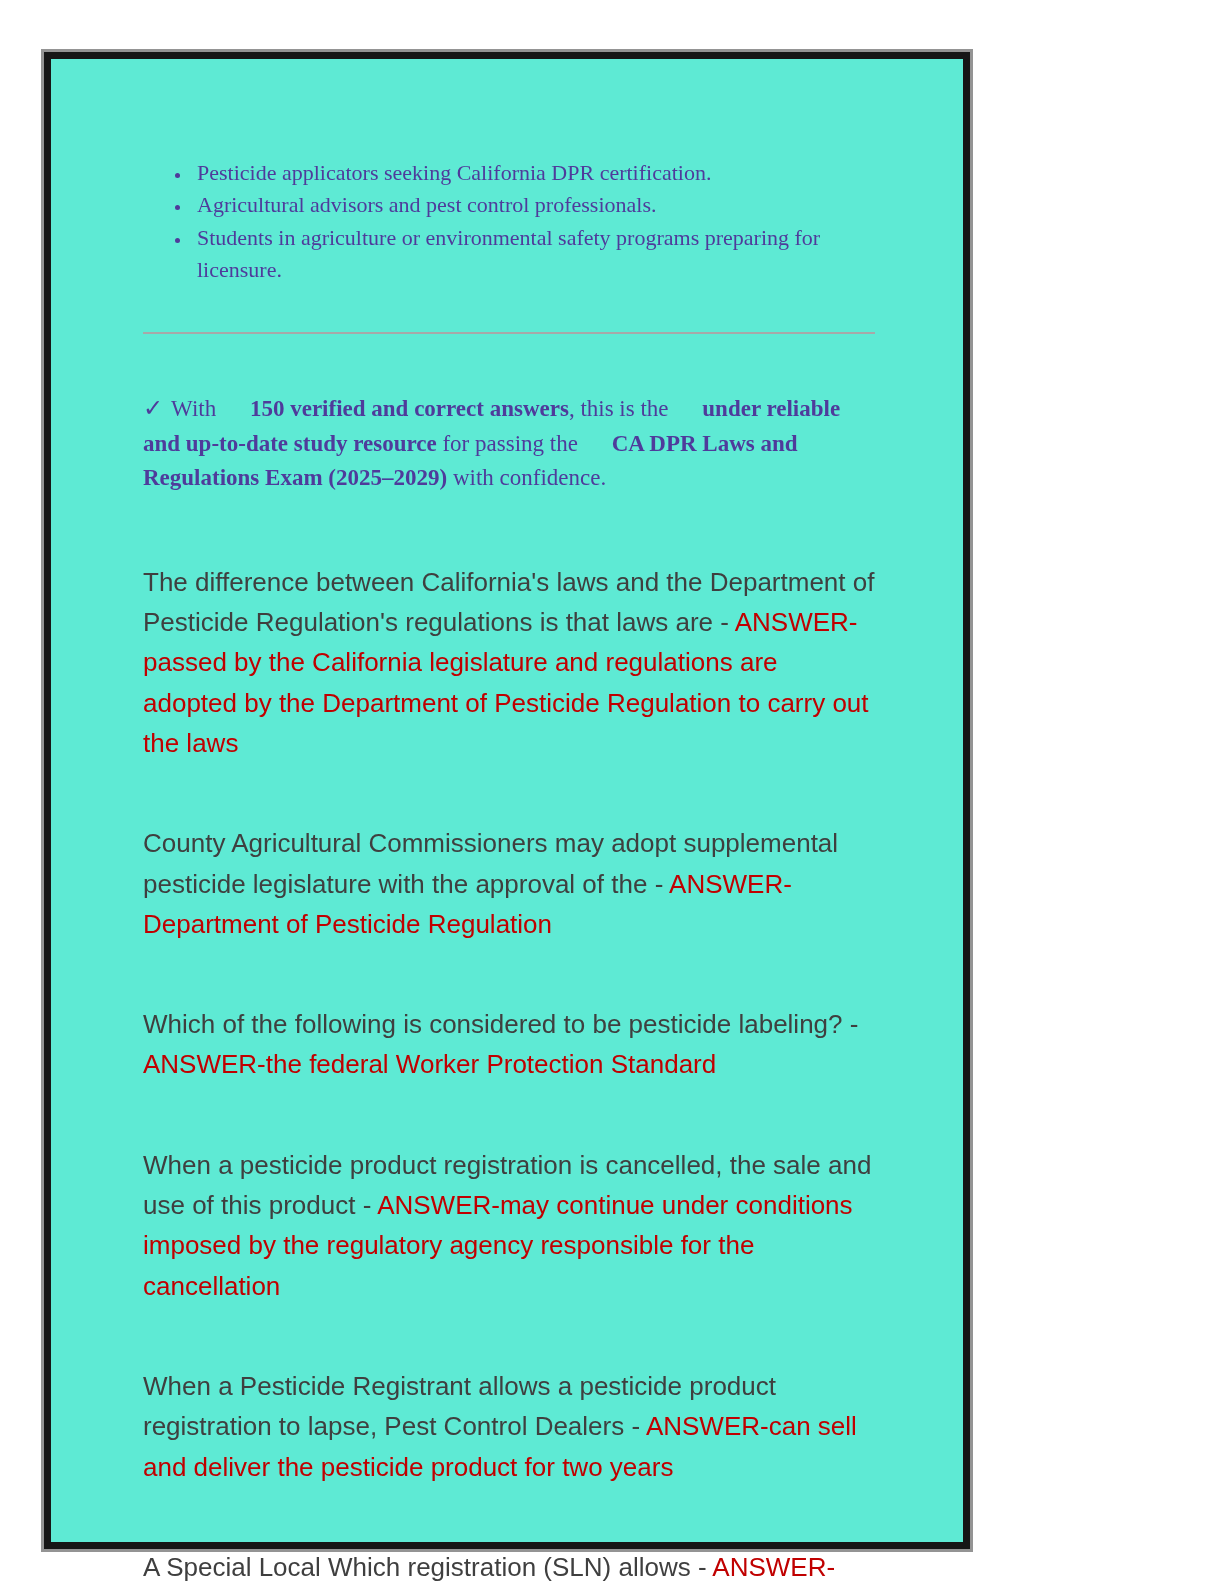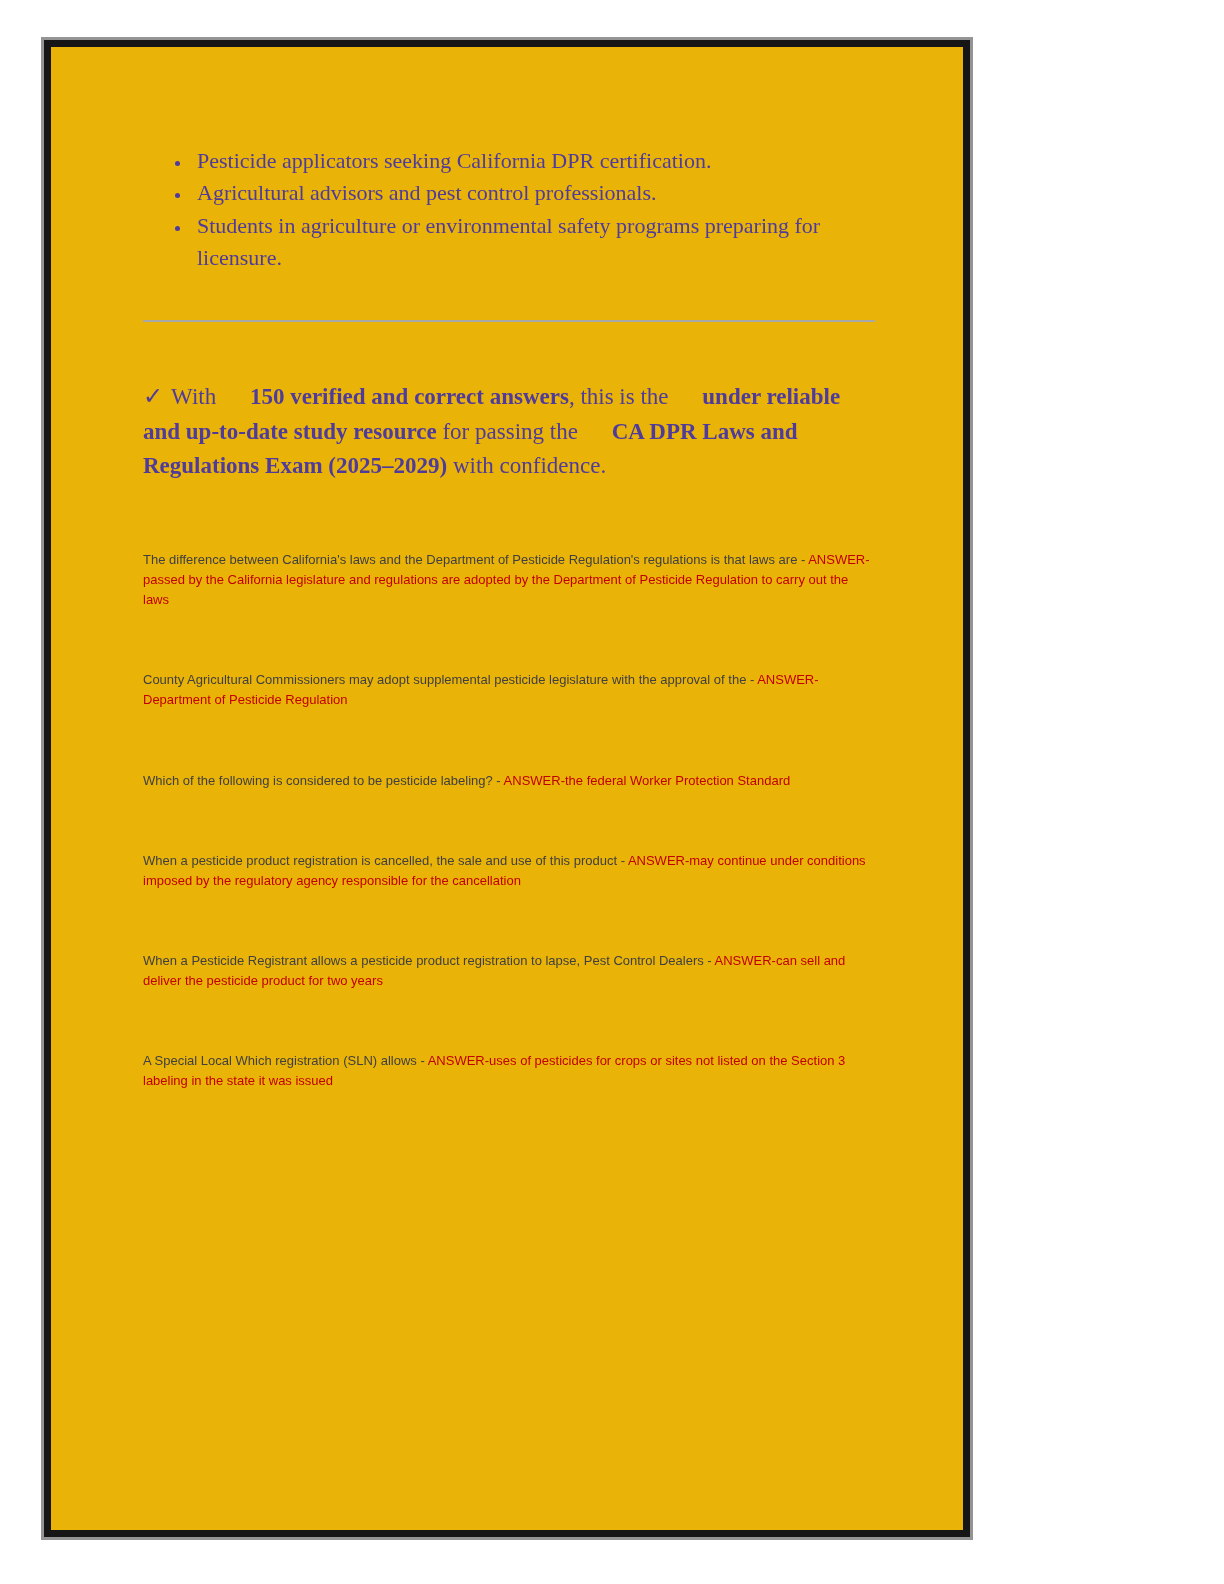--- a/index.html
+++ b/index.html
@@ -10,24 +10,24 @@
   }
   body {
     width: 1224px;
     height: 1584px;
     position: relative;
     font-family: "Liberation Sans", sans-serif;
   }
   .page-frame {
     position: absolute;
     left: 44px;
-    top: 40px;
+    top: 52px;
     width: 926px;
     height: 1497px;
-    background: #eab308;
+    background: #5eead4;
     border: 7px solid #161616;
     outline: 3px solid #949494;
   }
   .content {
     padding: 98px 88px 0 92px;
   }
 
   
   :root {
     --purple: #4f3b9b;
@@ -63,21 +63,21 @@
   .intro .bold { font-weight: bold; margin-left: 28px; }
   .check-glyph {
     font-family: "DejaVu Sans", sans-serif;
     margin-right: 8px;
     font-size: 24px;
   }
 
   
   .qa-item {
     font-family: "Liberation Sans", sans-serif;
-    font-size: 13px;
+    font-size: 26px;
     line-height: 1.55;
     color: var(--gray-text);
     margin: 0 0 60px 0;
   }
   .qa-item .answer { color: var(--red); }
 </style>
 </head>
 <body>
 
 <div class="page-frame">

